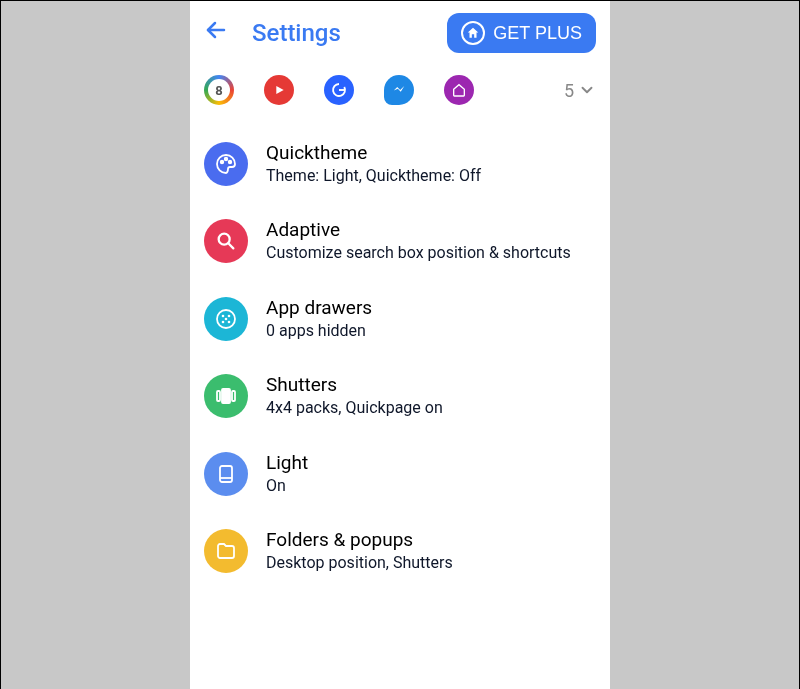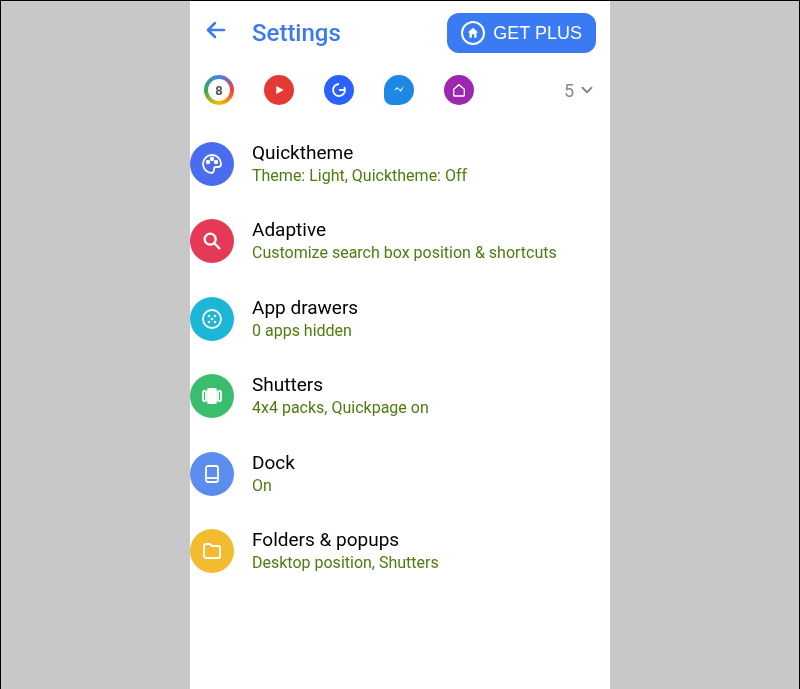--- a/index.html
+++ b/index.html
@@ -99,21 +99,21 @@
     .dropdown-count {
       margin-left: auto;
       color: #888;
       font-size: 18px;
       display: flex;
       align-items: center;
       gap: 4px;
       cursor: pointer;
     }
     .settings-list {
-      padding: 0 0;
+      padding: 0 14px;
     }
     .setting-item {
       display: flex;
       align-items: center;
       padding: 16px 0;
       cursor: pointer;
       position: relative;
     }
     .setting-icon {
       width: 44px;
@@ -138,21 +138,21 @@
       flex-direction: column;
       flex: 1;
     }
     .setting-title {
       color: #000;
       font-size: 19px;
       font-weight: 400;
       line-height: 1.3;
     }
     .setting-subtitle {
-      color: #4d7c0f;
+      color: #0f172a;
       font-size: 16px;
       line-height: 1.3;
     }
     .new-badge {
       background: #3a7af2;
       color: #fff;
       font-size: 10px;
       font-weight: 600;
       padding: 2px 4px;
       border-radius: 3px;
@@ -279,21 +279,21 @@
     </div>
 
     <div class="setting-item">
       <div class="setting-icon icon-dock">
         <svg width="24" height="24" viewBox="0 0 24 24" fill="none" stroke="#fff" stroke-width="1.8">
             <rect x="6" y="4" width="12" height="16" rx="2"></rect>
             <line x1="6" y1="16" x2="18" y2="16"></line>
           </svg>
       </div>
       <div class="setting-text">
-        <span class="setting-title">Dock</span>
+        <span class="setting-title">Light</span>
         <span class="setting-subtitle">On</span>
       </div>
     </div>
 
     <div class="setting-item">
       <div class="setting-icon icon-folders">
         <svg width="24" height="24" viewBox="0 0 24 24" fill="none" stroke="#fff" stroke-width="1.8">
             <path d="M4 7a2 2 0 0 1 2-2h4l2 2h6a2 2 0 0 1 2 2v8a2 2 0 0 1-2 2H6a2 2 0 0 1-2-2z"></path>
           </svg>
       </div>

